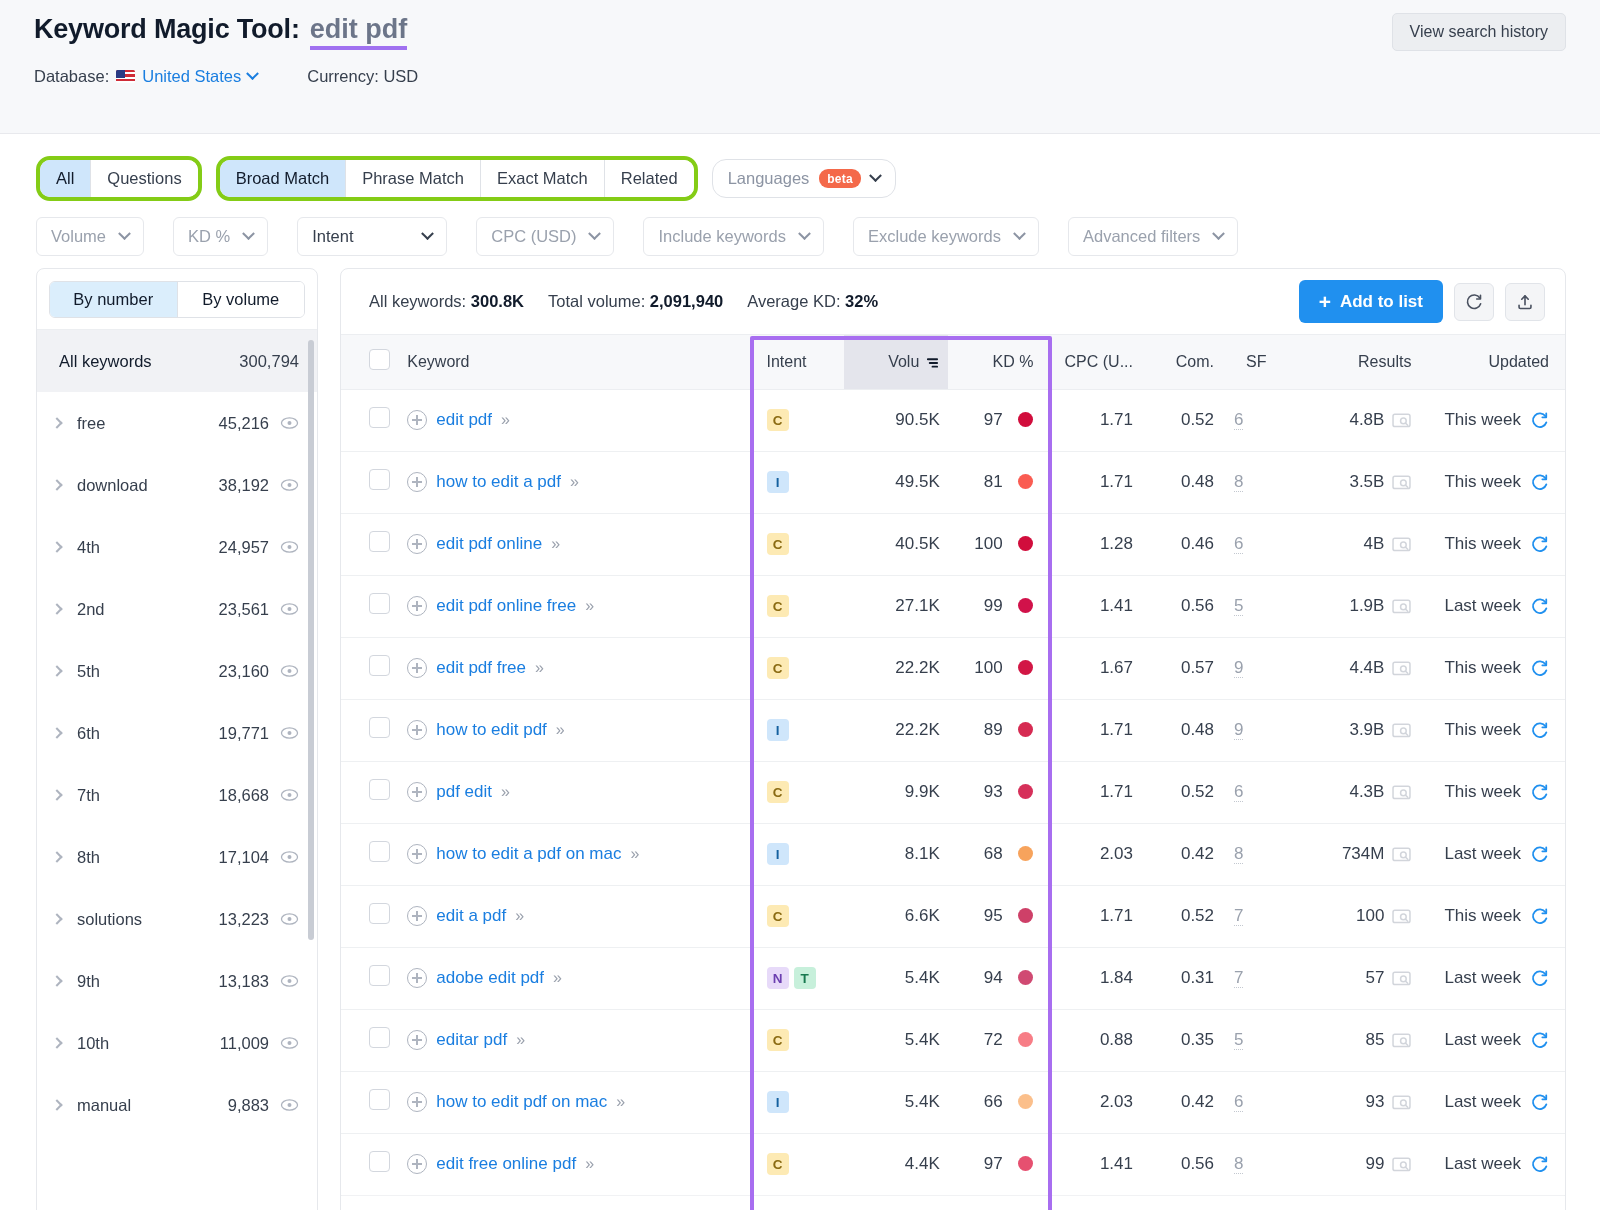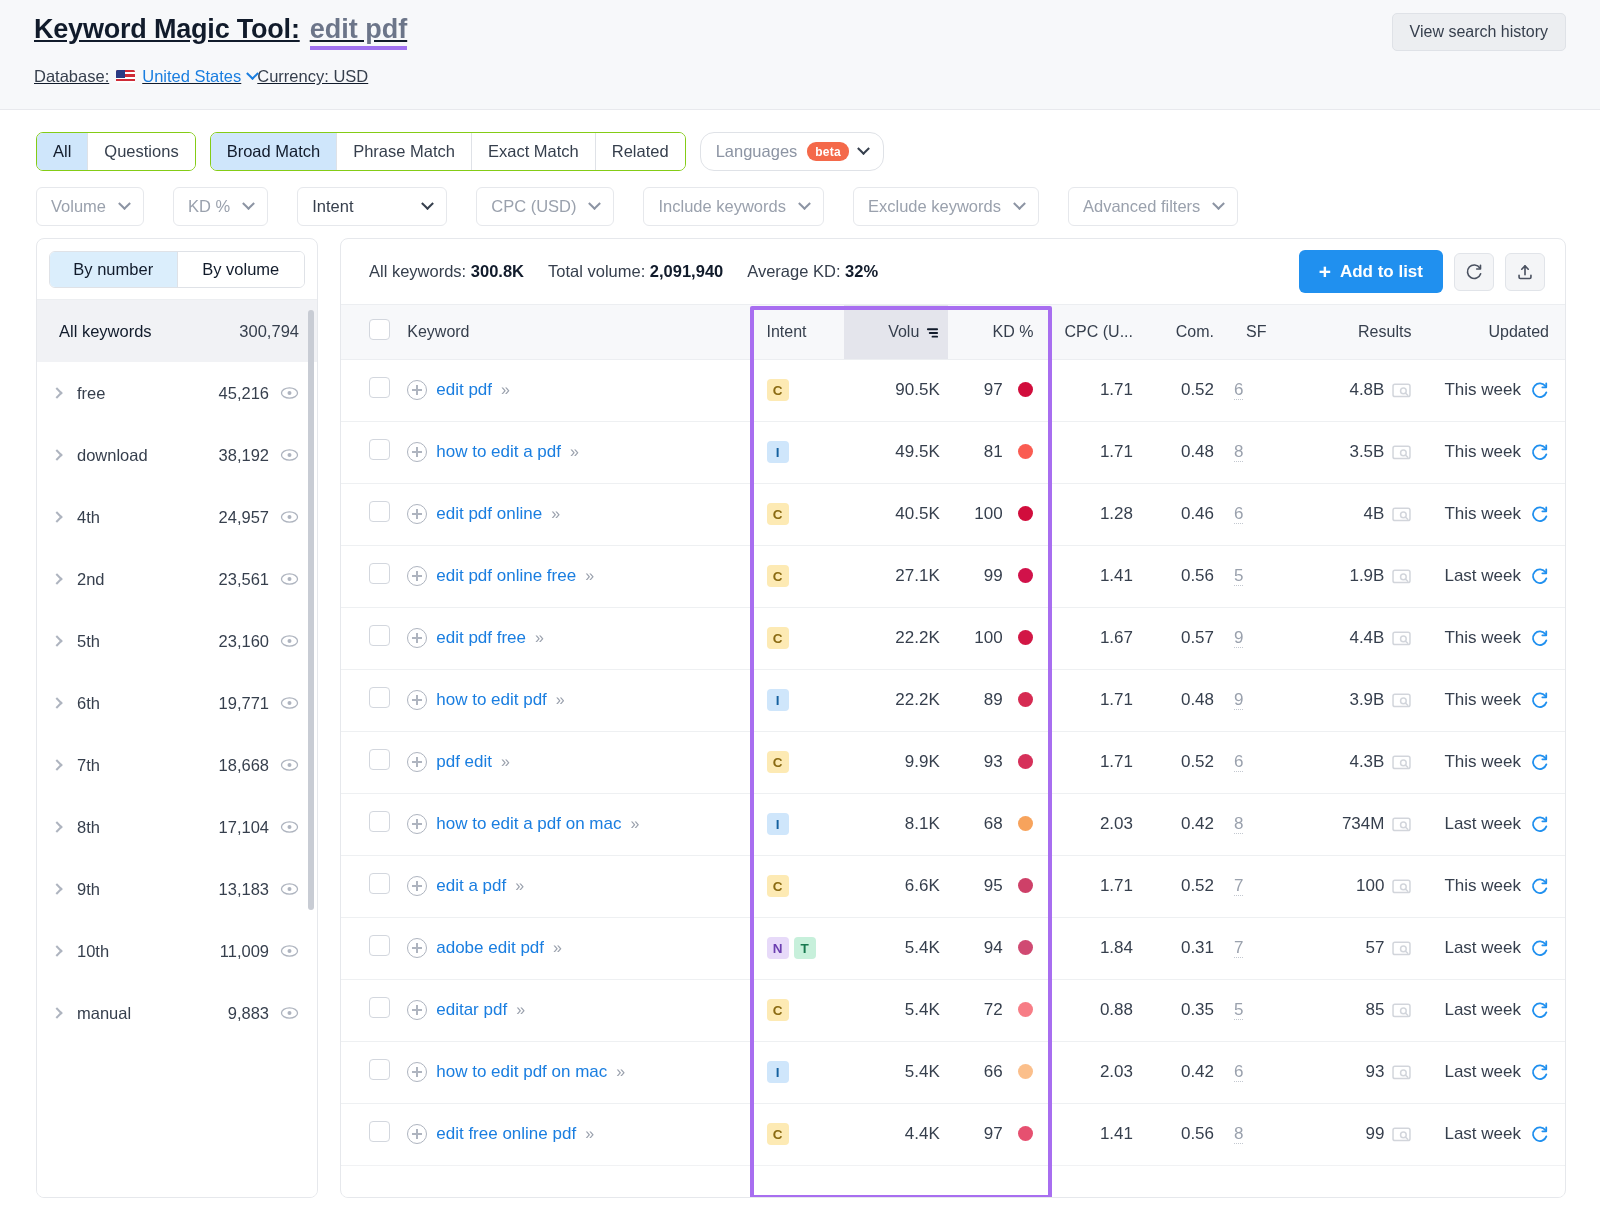--- a/index.html
+++ b/index.html
@@ -7,33 +7,32 @@
     width: 1600px; height: 1210px;
     background: #ffffff;
     font-family: "Liberation Sans", "DejaVu Sans", sans-serif;
     color: #111b2b;
     overflow: hidden;
   }
 
   
   .page-header {
     position: relative;
-    height: 110px;
+    height: 134px;
     background: #f7f8fa;
     border-bottom: 1px solid #e8e9ed;
     padding: 14px 24px 0 34px;
-    text-decoration: underline;
   }
   .title-row { display: flex; align-items: baseline; gap: 10px; }
   .title-main { font-size: 27px; font-weight: bold; letter-spacing: -.2px; color: #111b2b; }
   .title-query {
     font-size: 27px; font-weight: bold; color: #6c7589;
     border-bottom: 4px solid #a071f0; padding-bottom: 3px; line-height: 1.05;
   }
-  .meta-row { display: flex; align-items: center; margin-top: 17px; font-size: 16.5px; color: #363f4d; }
+  .meta-row { display: flex; align-items: center; gap: 50px; margin-top: 17px; font-size: 16.5px; color: #363f4d; }
   .db-block { display: flex; align-items: center; gap: 7px; }
   .flag {
     width: 19px; height: 13px; border-radius: 1.5px; position: relative;
     background: repeating-linear-gradient(#cf2b37 0 2.2px, #ffffff 2.2px 4.3px);
     overflow: hidden; display: inline-block; flex: none;
   }
   .flag::before {
     content: ""; position: absolute; left: 0; top: 0; width: 8.5px; height: 7.2px; background: #2a3b84;
   }
   .db-link { color: #1a7ee0; cursor: pointer; }
@@ -47,21 +46,21 @@
   .history-btn {
     position: absolute; right: 34px; top: 13px;
     background: #eceef1; border: 1px solid #dfe2e7; border-radius: 5px;
     font-size: 16px; color: #363f4d; padding: 9px 17px; cursor: pointer;
     font-family: inherit;
   }
 
   
   .filters { padding: 22px 34px 12px 36px; background: #fff; }
   .seg-row { display: flex; align-items: center; gap: 14px; }
-  .seg-group { display: flex; border: 1px solid #84cc16; border-radius: 7px; overflow: hidden; background: #fff; }
+  .seg-group { display: flex; border: 4px solid #84cc16; border-radius: 14px; overflow: hidden; background: #fff; }
   .seg {
     font-size: 16.5px; color: #363f4d; padding: 9px 16px; cursor: pointer;
     border-right: 1px solid #dfe2e7; background: #fff; white-space: nowrap;
   }
   .seg:last-child { border-right: none; }
   .seg.active { background: #cfe6fb; color: #111b2b; }
   .lang-btn {
     display: flex; align-items: center; gap: 10px;
     border: 1px solid #dfe2e7; border-radius: 14px; background: #fff;
     padding: 9px 15px; font-size: 16.5px; color: #8c94a3; cursor: pointer;
@@ -380,20 +379,31 @@
               <svg width="19" height="14" viewBox="0 0 22 15">
                 <ellipse cx="11" cy="7.5" rx="9.3" ry="6" fill="none" stroke="#aeb4bf" stroke-width="1.5"></ellipse>
                 <circle cx="11" cy="7.5" r="2.3" fill="#aeb4bf"></circle>
               </svg>
             </span>
   </div>
   <div class="side-row">
     <span class="chev"></span>
     <span class="side-name">8th</span>
     <span class="side-count">17,104</span>
+    <span class="eye">
+              <svg width="19" height="14" viewBox="0 0 22 15">
+                <ellipse cx="11" cy="7.5" rx="9.3" ry="6" fill="none" stroke="#aeb4bf" stroke-width="1.5"></ellipse>
+                <circle cx="11" cy="7.5" r="2.3" fill="#aeb4bf"></circle>
+              </svg>
+            </span>
+  </div>
+  <div class="side-row">
+    <span class="chev"></span>
+    <span class="side-name">solutions</span>
+    <span class="side-count">13,223</span>
     <span class="eye">
               <svg width="19" height="14" viewBox="0 0 22 15">
                 <ellipse cx="11" cy="7.5" rx="9.3" ry="6" fill="none" stroke="#aeb4bf" stroke-width="1.5"></ellipse>
                 <circle cx="11" cy="7.5" r="2.3" fill="#aeb4bf"></circle>
               </svg>
             </span>
   </div>
   <div class="side-row">
     <span class="chev"></span>
     <span class="side-name">9th</span>

